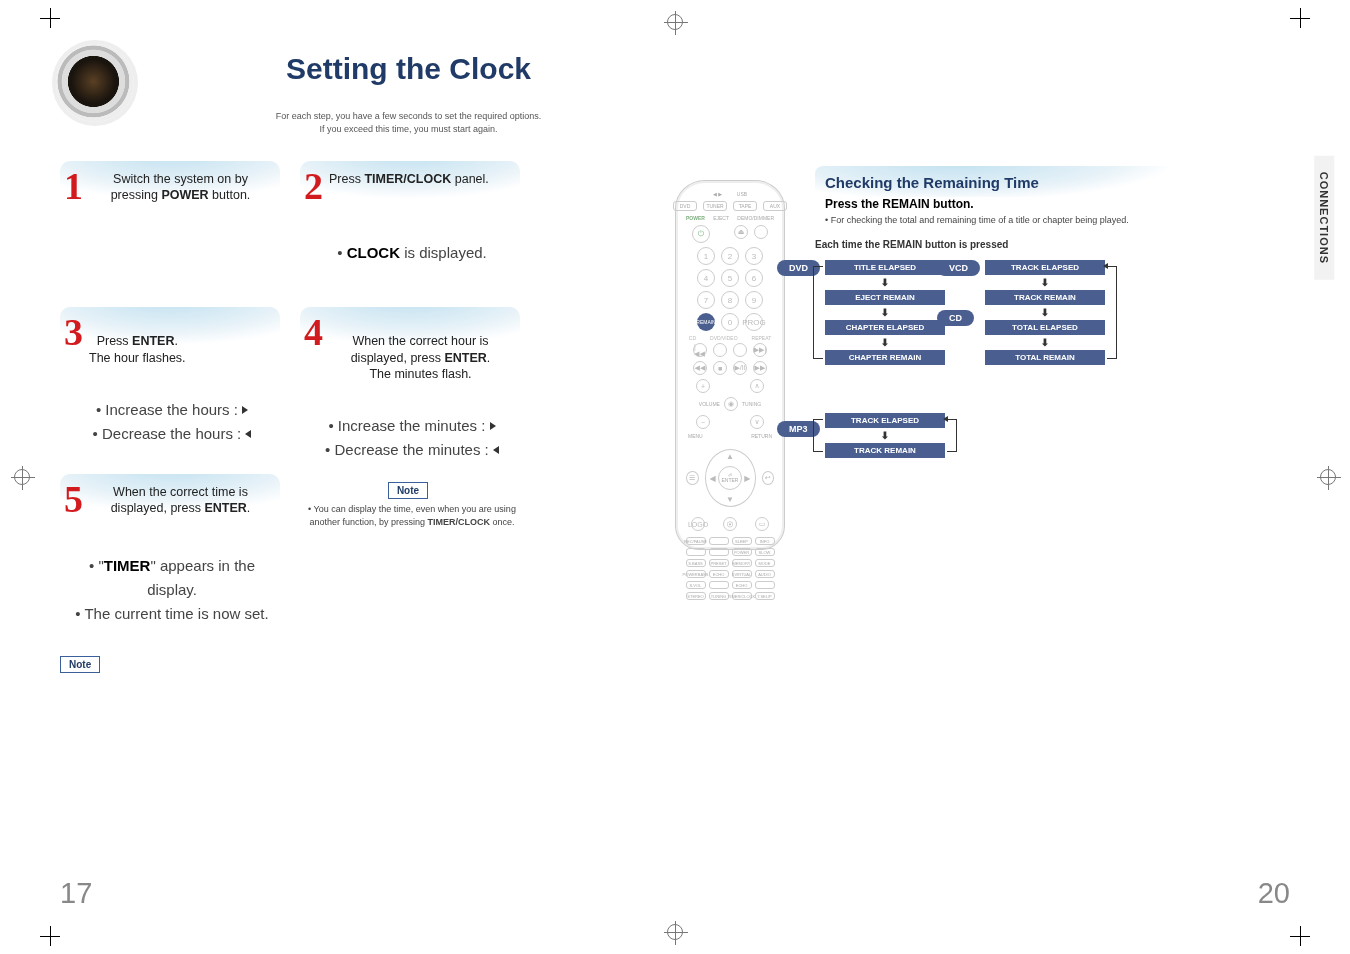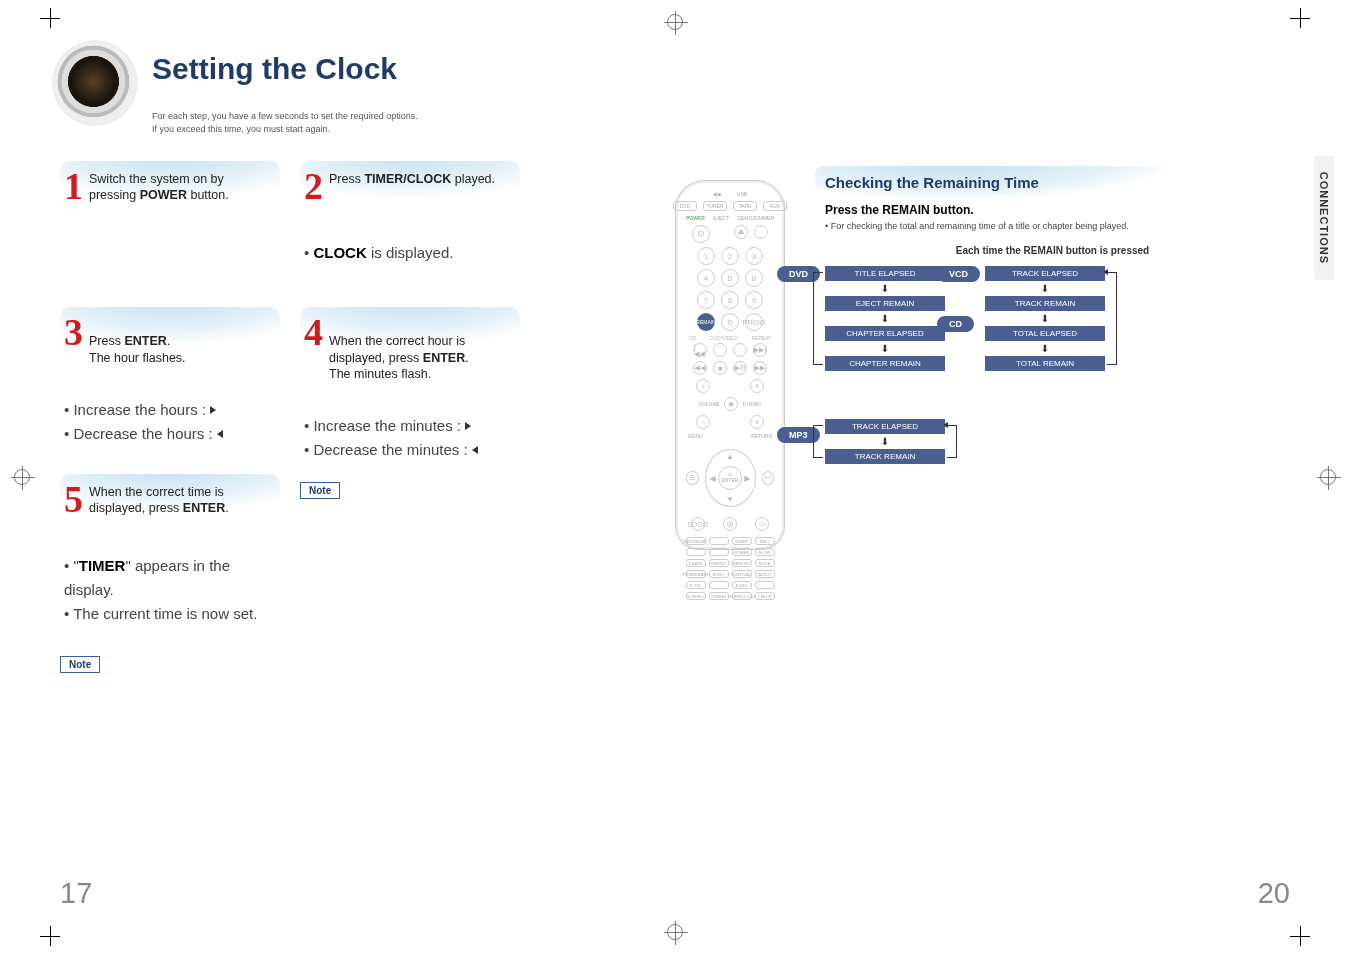--- a/index.html
+++ b/index.html
@@ -9,21 +9,21 @@
   .crop-mark::before{width:20px;height:1px;top:10px;left:0;}
   .crop-mark::after{width:1px;height:20px;top:0;left:10px;}
   .crop-tl{top:8px;left:40px;} .crop-tr{top:8px;right:40px;}
   .crop-bl{bottom:8px;left:40px;} .crop-br{bottom:8px;right:40px;}
   .reg{position:absolute;width:16px;height:16px;border:1px solid #777;border-radius:50%;}
   .reg::before{content:"";position:absolute;width:24px;height:1px;background:#777;top:7px;left:-4px;}
   .reg::after{content:"";position:absolute;width:1px;height:24px;background:#777;top:-4px;left:7px;}
   .reg-t{top:14px;left:667px;} .reg-b{bottom:14px;left:667px;}
   .reg-l{top:469px;left:14px;} .reg-r{top:469px;right:14px;}
   .spread{display:flex;position:absolute;top:40px;left:60px;width:1230px;height:860px;}
-  .page-left{width:615px;position:relative;padding-right:10px;}
+  .page-left{width:615px;position:relative;padding-right:10px;text-align:center;}
   .page-right{width:615px;position:relative;padding-left:70px;}
   .page-num{position:absolute;bottom:-10px;font-size:29px;font-weight:300;color:#888;}
   .page-num.left{left:0;} .page-num.right{right:0;}
   .speaker-icon{width:78px;height:78px;border-radius:50%;background:radial-gradient(circle at 48% 48%,#5a4024 0%,#1a140e 38% 44%,#ddd 45% 55%,#bbb 56% 62%,#eee 63% 100%);position:absolute;top:4px;left:-4px;box-shadow:0 0 0 4px #eee;}
   .page-title{font-size:30px;font-weight:bold;color:#203b67;margin-left:92px;padding-top:12px;}
   .intro{font-size:9px;color:#555;margin-left:92px;margin-top:24px;line-height:1.4;}
   .steps{margin-top:26px;display:flex;flex-wrap:wrap;gap:12px 20px;}
   .step-block{width:220px;}
   .step-head{display:flex;align-items:flex-start;background:radial-gradient(ellipse 210px 60px at 110px -10px,#bfe0f0 0%,#e7f2f8 55%,#fff 80%);border-radius:10px;padding:6px 8px 8px 4px;min-height:56px;}
   .step-num{font-size:38px;font-weight:bold;color:#d21b1e;margin-right:6px;line-height:1;font-family:'Times New Roman',serif;}
@@ -52,29 +52,29 @@
   .r-nav-ring .r-enter{width:24px;height:24px;border:1px solid #ccc;border-radius:50%;font-size:5px;display:flex;flex-direction:column;align-items:center;justify-content:center;line-height:1;}
   .r-nav-ring .arr{position:absolute;font-size:8px;color:#bbb;}
   .r-nav-ring .arr.u{top:2px;} .r-nav-ring .arr.d{bottom:2px;}
   .r-nav-ring .arr.l{left:4px;} .r-nav-ring .arr.r{right:4px;}
   .r-lblrow{display:flex;gap:14px;font-size:5px;color:#bbb;margin-top:2px;}
   .r-grid{display:grid;grid-template-columns:repeat(4,20px);gap:3px;margin-top:4px;}
   .r-grid .r-pill{width:20px;height:8px;font-size:4px;}
   
   .check-block{margin-top:126px;margin-left:70px;}
   .check-title{font-size:15px;font-weight:bold;color:#203b67;background:radial-gradient(ellipse 270px 50px at 140px -6px,#bfe0f0 0%,#e7f2f8 60%,#fff 82%);padding:8px 10px 6px 10px;border-radius:8px;}
-  .sub-head{font-size:12px;font-weight:bold;color:#000;margin-top:6px;margin-left:10px;}
+  .sub-head{font-size:12px;font-weight:bold;color:#000;margin-left:10px;}
   .sub-body{font-size:9px;color:#444;margin-top:4px;margin-left:10px;}
-  .flow-title{font-size:10px;font-weight:bold;text-align:center;margin:14px 0 10px 0;}
+  .flow-title{font-size:10px;font-weight:bold;margin:14px 0 10px 0;}
   .flows{display:flex;gap:40px;margin-left:10px;}
   .flow-col{position:relative;}
   .src-pill{display:inline-block;background:#4a5f90;color:#fff;font-size:9px;font-weight:bold;padding:3px 12px;border-radius:12px;position:absolute;left:-48px;}
   .state-pill{display:block;background:#4a5f90;color:#fff;font-size:8px;padding:3px 0;width:120px;text-align:center;margin:0 auto 2px auto;}
   .flow-arrow{text-align:center;font-size:10px;color:#333;margin:0 0 2px 0;}
-  .flow-wrap{position:relative;}
+  .flow-wrap{position:relative;font-weight:bold;}
   .flow-loop{position:absolute;top:6px;right:-12px;bottom:6px;width:10px;border-top:1px solid #333;border-right:1px solid #333;border-bottom:1px solid #333;}
   .flow-loop::before{content:"";position:absolute;top:-4px;left:-4px;width:0;height:0;border-top:3px solid transparent;border-bottom:3px solid transparent;border-right:5px solid #333;}
   .flow-loop-l{position:absolute;top:6px;left:-12px;bottom:6px;width:10px;border-top:1px solid #333;border-left:1px solid #333;border-bottom:1px solid #333;}
   .second-src{position:absolute;left:-48px;top:50px;}
   .flow-mp3{margin-top:46px;margin-left:10px;position:relative;}
   .side-tab{position:absolute;right:-44px;top:240px;transform:rotate(90deg);transform-origin:right top;font-size:11px;font-weight:bold;letter-spacing:1px;background:#f2f2f2;padding:4px 16px;color:#333;}
 </style>
 </head>
 <body>
 
@@ -105,21 +105,21 @@
           <div class="step-text">
             <span>Switch the system on by pressing </span><b>POWER</b><span> button.</span>
           </div>
         </div>
       </div>
 
       <div class="step-block">
         <div class="step-head">
           <div class="step-num">2</div>
           <div class="step-text">
-            <span>Press </span><b>TIMER/CLOCK</b><span> played.</span>
+            <span>Press </span><b>TIMER/CLOCK</b><span> panel.</span>
           </div>
         </div>
         <div class="step-detail">
           <span>• </span><b>CLOCK</b><span> is displayed.</span>
         </div>
       </div>
 
       <div class="step-block" style="margin-top:30px;">
         <div class="step-head">
           <div class="step-num">3</div>
@@ -156,20 +156,23 @@
           </div>
         </div>
         <div class="step-detail">
           <span>• "</span><b>TIMER</b><span>" appears in the display.</span><br>
           <span>• The current time is now set.</span>
         </div>
       </div>
 
       <div class="step-block note-box">
         <span class="note-tag">Note</span>
+        <div class="note-body">
+          <span>• You can display the time, even when you are using another function, by pressing </span><b>TIMER/CLOCK</b><span> once.</span>
+        </div>
       </div>
     </div>
 
     <div class="note-line">
       <span class="note-tag">Note</span>
     </div>
 
     <div class="page-num left">17</div>
   </div>
 

